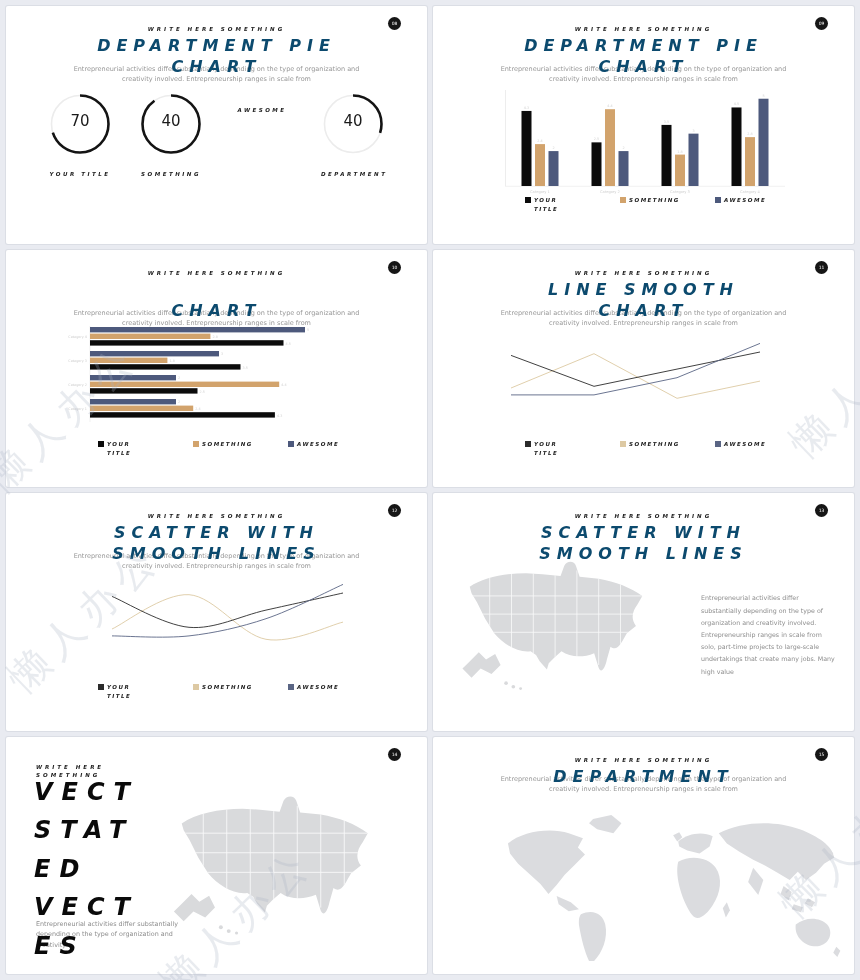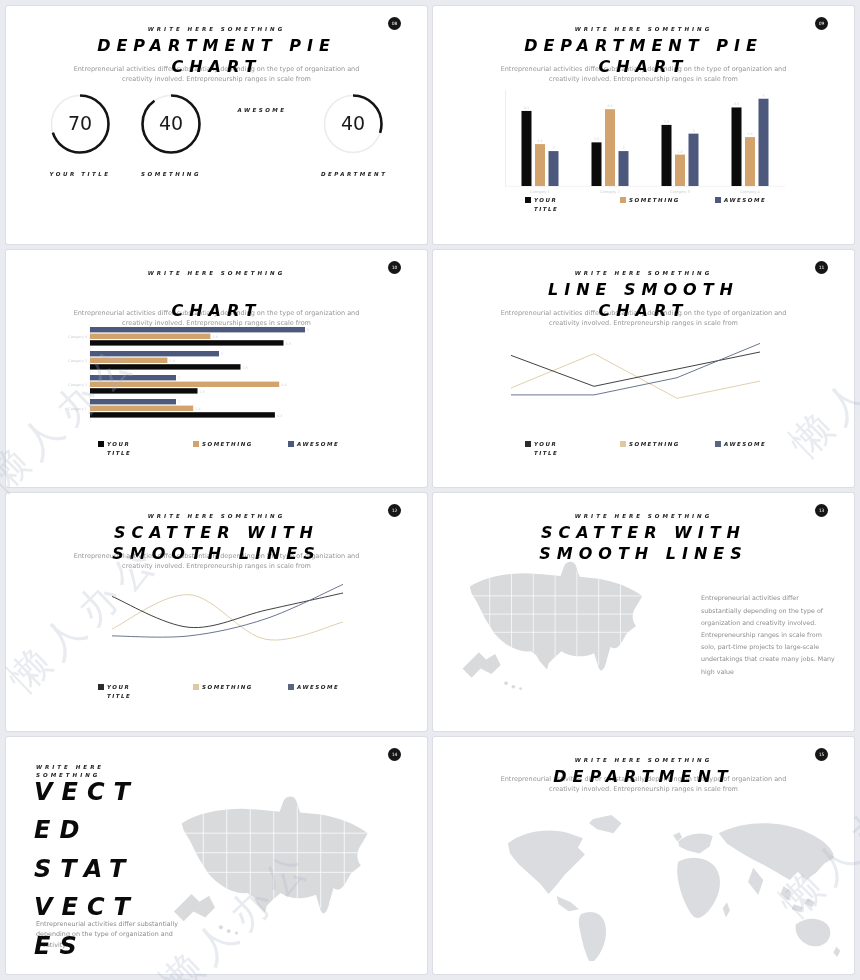--- a/index.html
+++ b/index.html
@@ -6,37 +6,37 @@
   body{width:860px;height:980px;overflow:hidden;background:#e9ebf1;font-family:"DejaVu Sans",sans-serif;}
   .sheet{position:relative;width:860px;height:980px;box-sizing:border-box;padding:6px;
          display:grid;grid-template-columns:1fr 1fr;grid-template-rows:repeat(4,1fr);gap:6px;}
   .slide{position:relative;background:#fff;border-radius:2px;overflow:hidden;
          box-shadow:0 0 0 1px rgba(120,128,145,.12);}
   .badge{position:absolute;top:11px;right:26px;width:13px;height:13px;border-radius:50%;
          background:#161616;color:#fff;font-size:4.5px;line-height:13px;text-align:center;z-index:3;}
   .eyebrow{margin:20px 0 0;text-align:center;font-size:5.5px;font-weight:bold;font-style:italic;
            letter-spacing:3px;color:#1c1c1c;}
   .stitle{position:relative;z-index:2;margin:3px 0 0;text-align:center;font-size:16px;font-weight:bold;
-          font-style:italic;letter-spacing:6px;line-height:21px;color:#000000;}
+          font-style:italic;letter-spacing:6px;line-height:21px;color:#0c4a6e;}
   .sbody{position:relative;z-index:1;width:312px;margin:-13px auto 0;text-align:center;
          font-size:6.5px;line-height:10px;color:#979797;}
   .chart{position:absolute;}
   .chart-col{left:72px;top:84px;width:280px;height:106px;}
   .chart-hbar{left:58px;top:74px;width:300px;height:100px;}
   .chart-line{left:72px;top:76px;width:262px;height:78px;}
   .chart-smooth{left:100px;top:74px;width:245px;height:80px;}
   .legend{position:absolute;left:92px;top:190px;display:flex;gap:36px;z-index:2;}
   .lg-item{display:flex;align-items:flex-start;gap:3px;}
   .lg-swatch{width:6px;height:6px;display:inline-block;margin-top:1px;}
   .lg-label{display:inline-block;width:50px;font-size:5.5px;font-weight:bold;font-style:italic;
             letter-spacing:1.5px;line-height:9px;color:#222;text-transform:uppercase;}
   
   .rings{position:absolute;left:0;right:0;top:86px;display:flex;justify-content:center;gap:27px;}
   .ring{width:64px;text-align:center;}
-  .ring-num{position:absolute;width:64px;top:20px;font-size:19px;color:#1a1a1a;letter-spacing:0;}
+  .ring-num{position:absolute;width:64px;top:20px;font-size:15px;color:#1a1a1a;letter-spacing:0;}
   .ring-wrap{position:relative;width:64px;height:64px;}
   .ring-label{margin-top:15px;font-size:5.5px;font-weight:bold;font-style:italic;letter-spacing:2.5px;color:#222;white-space:nowrap;}
   
   .map-us-a{position:absolute;left:24px;top:62px;width:218px;height:140px;}
   .side-para{position:absolute;left:268px;top:93px;width:136px;font-size:6.3px;line-height:12.2px;color:#8d8d8d;}
   
   .s7-eyebrow{position:absolute;left:30px;top:26px;font-size:5.5px;font-weight:bold;font-style:italic;
               letter-spacing:3px;color:#1c1c1c;line-height:8px;}
   .s7-title{position:absolute;left:28px;top:36px;z-index:2;font-size:24px;font-weight:bold;font-style:italic;
             letter-spacing:9px;line-height:38.5px;color:#0a0a0a;}
@@ -267,22 +267,22 @@
   </section>
 
   <section class="slide">
     <div class="badge">14</div>
     <div class="s7-eyebrow">
       <div>WRITE HERE</div>
       <div>SOMETHING</div>
     </div>
     <div class="s7-title">
       <div>VECT</div>
+      <div>STAT</div>
       <div>ED</div>
-      <div>STAT</div>
       <div>VECT</div>
       <div>ES</div>
       <div>OR</div>
     </div>
     <p class="s7-para">Entrepreneurial activities differ substantially depending on the type of organization and creativity.</p>
     <svg class="map-us-b" viewBox="0 0 120 76">
       <defs>
           <clipPath id="usclipB">
             <path d="M7,17 C14,12 26,9.5 38,9.5 L47,10 57,11 59,5.5 C60.5,2.5 64.5,2.5 65.5,5.5 L67.5,11.5 78,12.5 C87,14 96,17.5 102,22 L99.5,26.5 C96.5,30.5 95.5,34.5 98.5,38.5 L93.5,42.5 C90.5,47.5 88.5,53 84.5,50 L82.5,57 C81.5,62 79,66 77.5,60 L75.5,53.5 C69.5,56 62.5,56 57.5,52.5 L53.5,56 50.5,59 49.5,62.5 L45.5,58 43.5,54.5 40.5,52.5 C33.5,53.5 25.5,48.5 20.5,42.5 L15.5,34.5 11,25.5 8,20.5 Z"></path>
           </clipPath>

